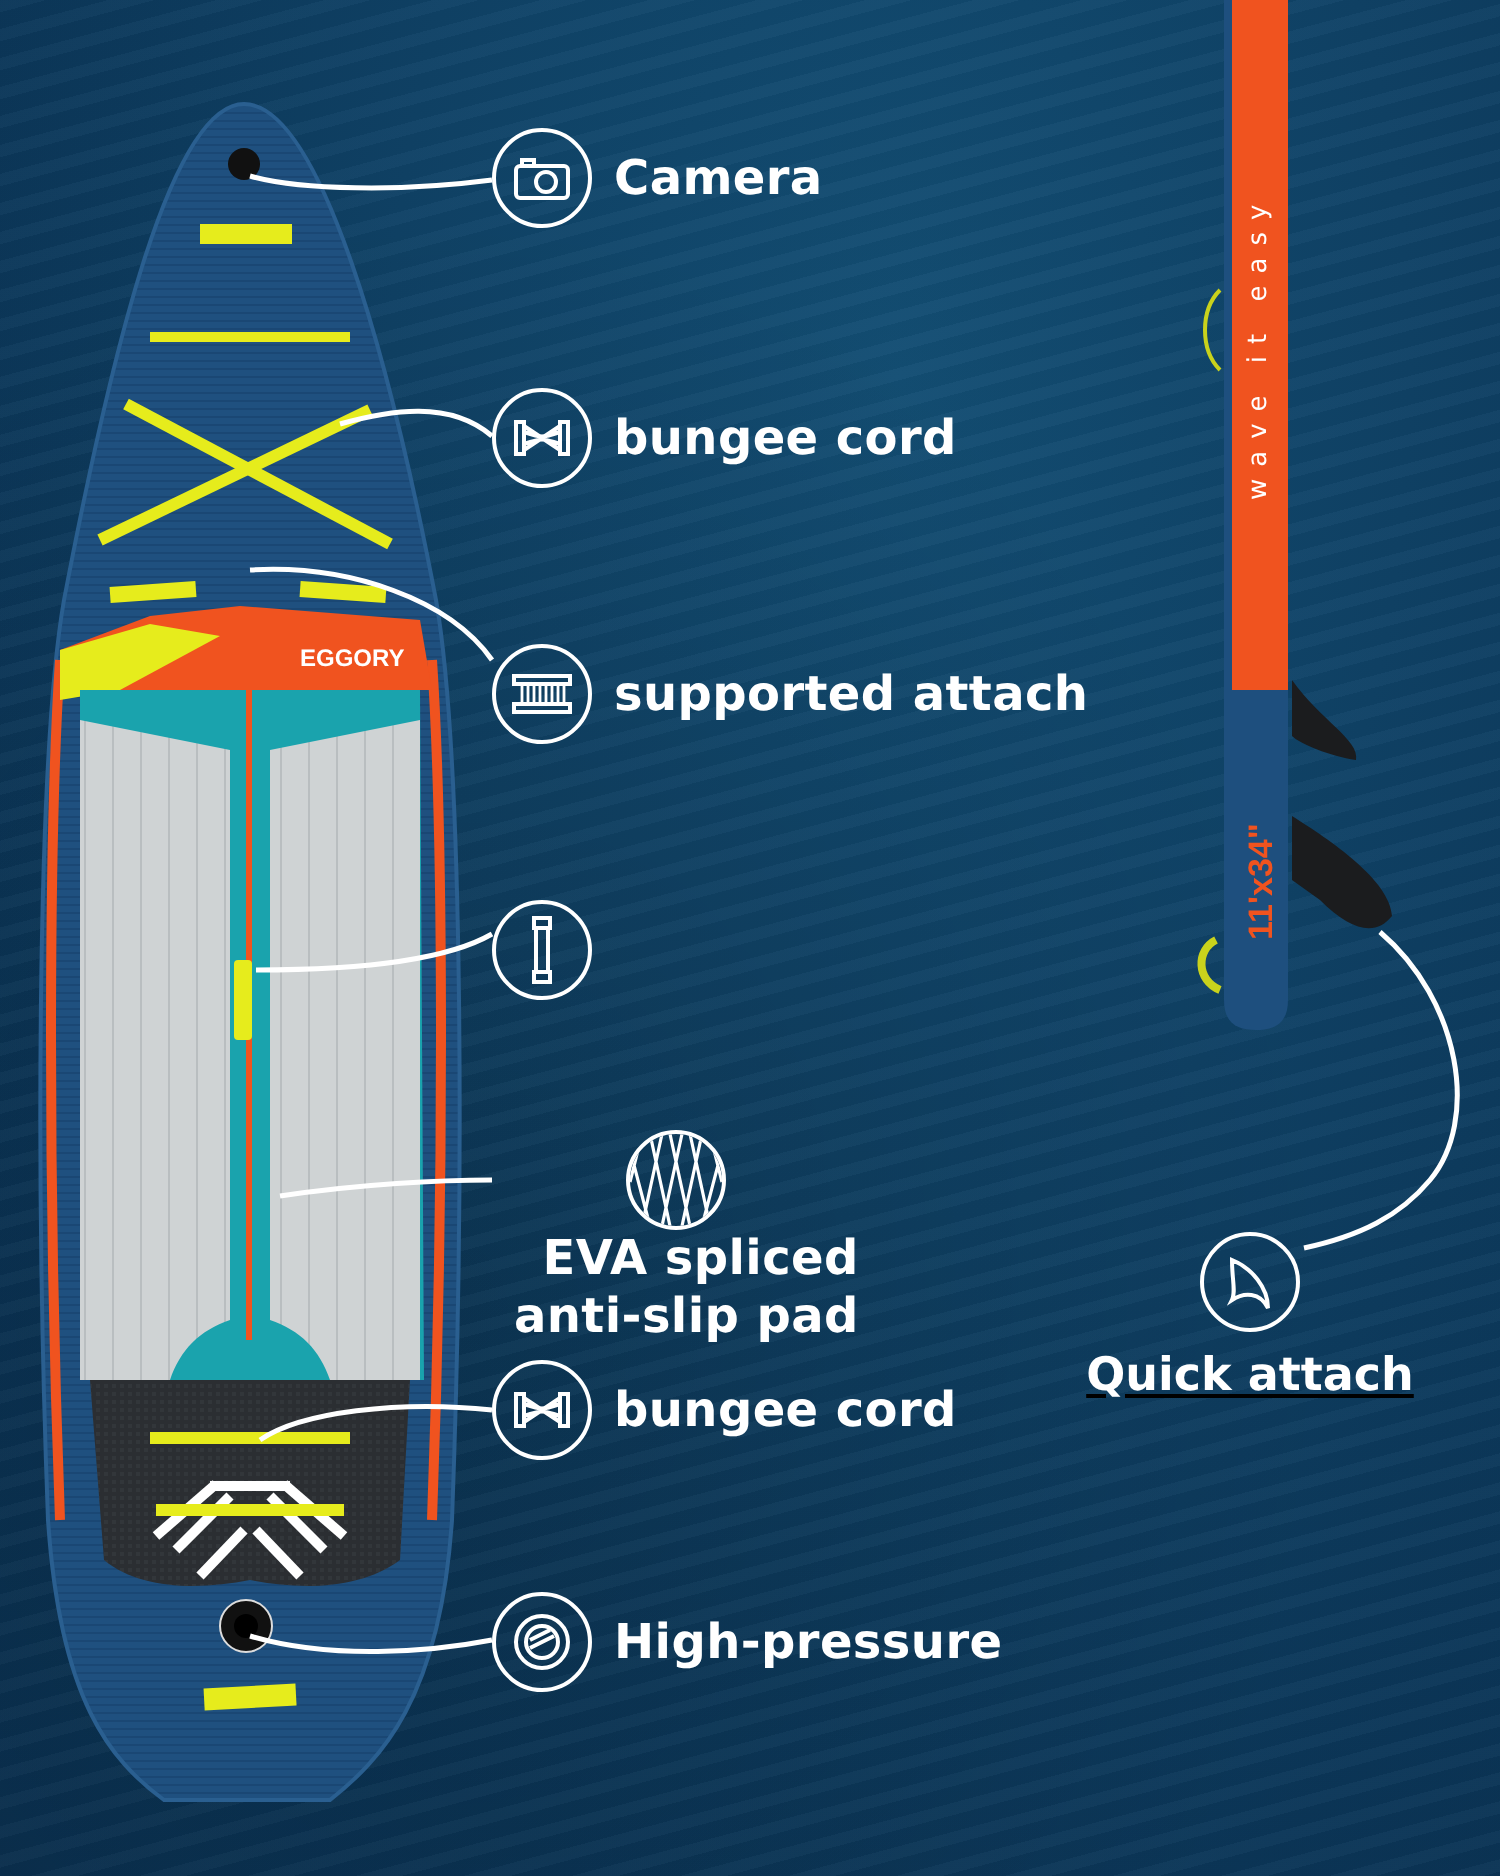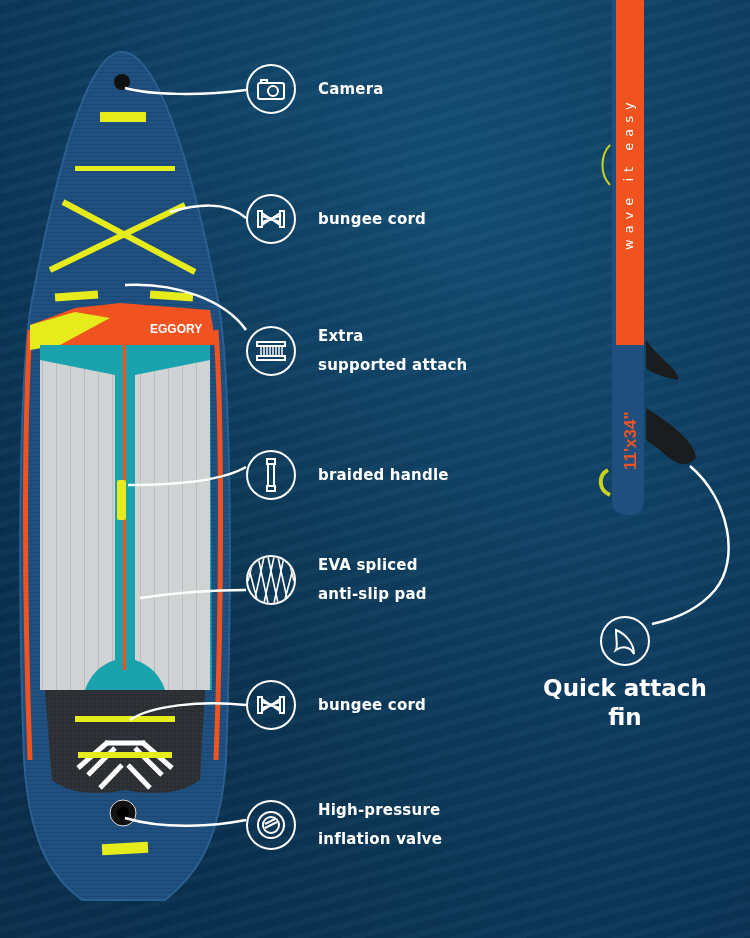--- a/index.html
+++ b/index.html
@@ -9,23 +9,23 @@
   .water{position:absolute;inset:0;
     background:
       repeating-linear-gradient(165deg,rgba(255,255,255,0.025) 0 6px,rgba(0,0,0,0.03) 6px 14px),
       radial-gradient(ellipse at 30% 70%,rgba(0,0,0,0.15),transparent 60%);}
   .board{position:absolute;left:0;top:0;}
   .side-board{position:absolute;left:0;top:0;}
   .leaders{position:absolute;left:0;top:0;pointer-events:none;}
   .feature{position:absolute;display:flex;align-items:center;}
   .icon-circle{width:50px;height:50px;border:2.5px solid #fff;border-radius:50%;box-sizing:border-box;
     display:flex;align-items:center;justify-content:center;flex-shrink:0;}
-  .label{margin-left:22px;color:#fff;font-weight:bold;font-size:15px;line-height:29px;letter-spacing:0.2px;}
+  .label{margin-left:11px;color:#fff;font-weight:bold;font-size:24px;line-height:29px;letter-spacing:0.2px;text-align:right;}
   .label span{display:block;}
-  .fin-feature{position:absolute;left:530px;top:616px;width:190px;text-align:center;}
+  .fin-feature{position:absolute;left:530px;top:616px;width:190px;text-align:center;text-decoration:underline;}
   .fin-feature .icon-circle{margin:0 auto;}
   .fin-label{color:#fff;font-weight:bold;font-size:23px;line-height:29px;margin-top:8px;}
   .fin-label span{display:block;}
 </style>
 </head>
 <body>
 
 <div class="water"></div>
 
 <svg class="board" width="260" height="938" viewBox="0 0 260 938">
@@ -158,41 +158,39 @@
   <div class="icon-circle">
     <svg width="32" height="22" viewBox="0 0 32 22">
         <g stroke="#fff" stroke-width="2" fill="none">
           <rect x="2" y="2" width="28" height="4"></rect>
           <rect x="2" y="16" width="28" height="4"></rect>
           <path d="M6,6 V16 M9,6 V16 M12,6 V16 M15,6 V16 M18,6 V16 M21,6 V16 M24,6 V16 M27,6 V16" stroke-width="1.4"></path>
         </g>
       </svg>
   </div>
   <div class="label">
-      <span>Extra</span>
       <span>supported attach</span>
     </div>
 </div>
 
 <div class="feature" style="left:246px;top:450px;">
   <div class="icon-circle">
     <svg width="14" height="36" viewBox="0 0 14 36">
         <g stroke="#fff" stroke-width="2" fill="none">
           <rect x="3" y="2" width="8" height="5"></rect>
           <rect x="4" y="7" width="6" height="22"></rect>
           <rect x="3" y="29" width="8" height="5"></rect>
         </g>
       </svg>
   </div>
   <div class="label">
-      <span>braided handle</span>
-    </div>
-</div>
-
-<div class="feature" style="left:246px;top:551px;">
+    </div>
+</div>
+
+<div class="feature" style="left:246px;top:565px;flex-direction:column;">
   <div class="icon-circle" style="overflow:hidden;">
     <svg width="46" height="46" viewBox="0 0 46 46">
         <g stroke="#fff" stroke-width="1.6" fill="none">
           <path d="M0,8 L10,46 M10,0 L20,46 M20,0 L30,46 M30,0 L40,46 M40,0 L46,24 M46,8 L36,46 M36,0 L26,46 M26,0 L16,46 M16,0 L6,46 M6,0 L0,24"></path>
         </g>
       </svg>
   </div>
   <div class="label">
       <span>EVA spliced</span>
       <span>anti-slip pad</span>
@@ -219,29 +217,27 @@
     <svg width="30" height="30" viewBox="0 0 30 30">
         <g stroke="#fff" stroke-width="2" fill="none">
           <circle cx="15" cy="15" r="13"></circle>
           <circle cx="15" cy="15" r="8"></circle>
           <path d="M9,18 L21,12 M9,14 L19,9"></path>
         </g>
       </svg>
   </div>
   <div class="label">
       <span>High-pressure</span>
-      <span>inflation valve</span>
     </div>
 </div>
 
 <div class="fin-feature">
   <div class="icon-circle">
     <svg width="26" height="30" viewBox="0 0 26 30">
         <g stroke="#fff" stroke-width="2" fill="none">
           <path d="M4,4 C4,14 6,20 4,24 C10,20 18,20 22,28 C22,18 14,8 4,4 Z"></path>
         </g>
       </svg>
   </div>
   <div class="fin-label">
       <span>Quick attach</span>
-      <span>fin</span>
     </div>
 </div>
 
 </body></html>

